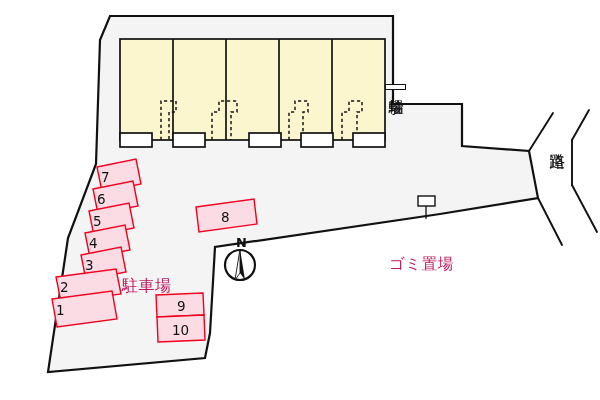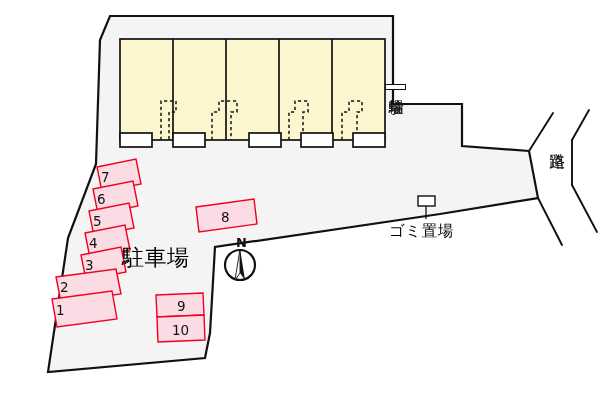--- a/index.html
+++ b/index.html
@@ -59,24 +59,25 @@
     background: #ffffff;
   }
   #road-label {
     left: 549px; top: 141px;
     font-size: 16px;
     background: transparent;
   }
   .h-label {
     position: absolute;
     font-family: Liberation Serif, serif;
-    color: #000000;
+    color: #be185d;
     white-space: nowrap;
+    margin-top: 33px;
   }
-  #parking-label { left: 122px; top: 243px; font-size: 22px; letter-spacing: 0.5px; }
+  #parking-label { left: 122px; top: 243px; font-size: 16px; letter-spacing: 0.5px; }
   #trash-label   { left: 389px; top: 221px; font-size: 15.5px; letter-spacing: 0.5px; }
 </style>
 </head>
 <body>
 
 <div id="plan-root">
 
   <svg id="plan-svg" viewBox="0 0 600 400" xmlns="http://www.w3.org/2000/svg">
 
     <path class="site-fill" d="M 110,16

